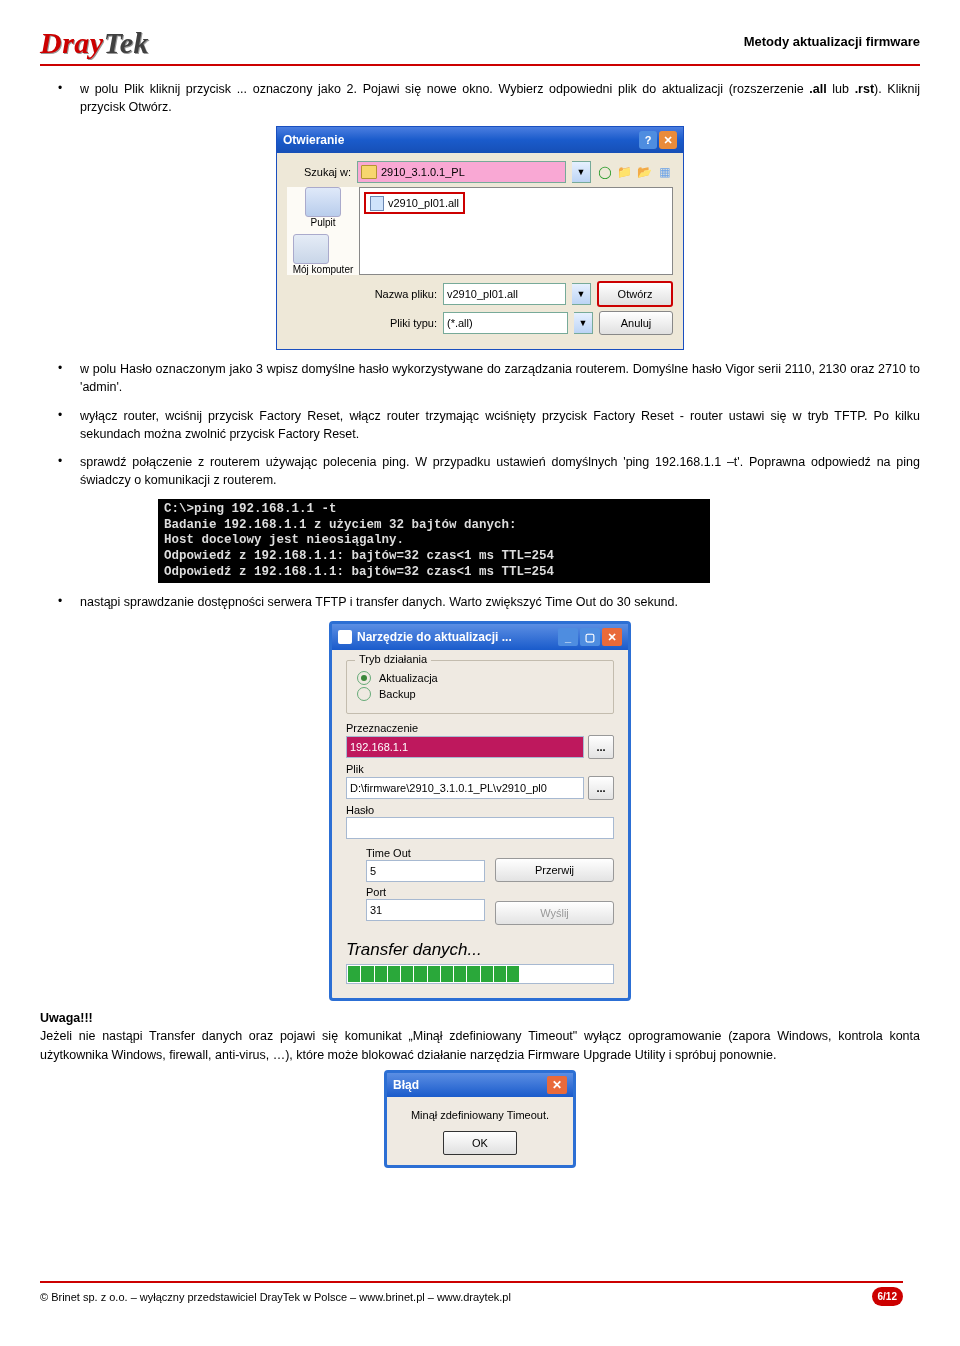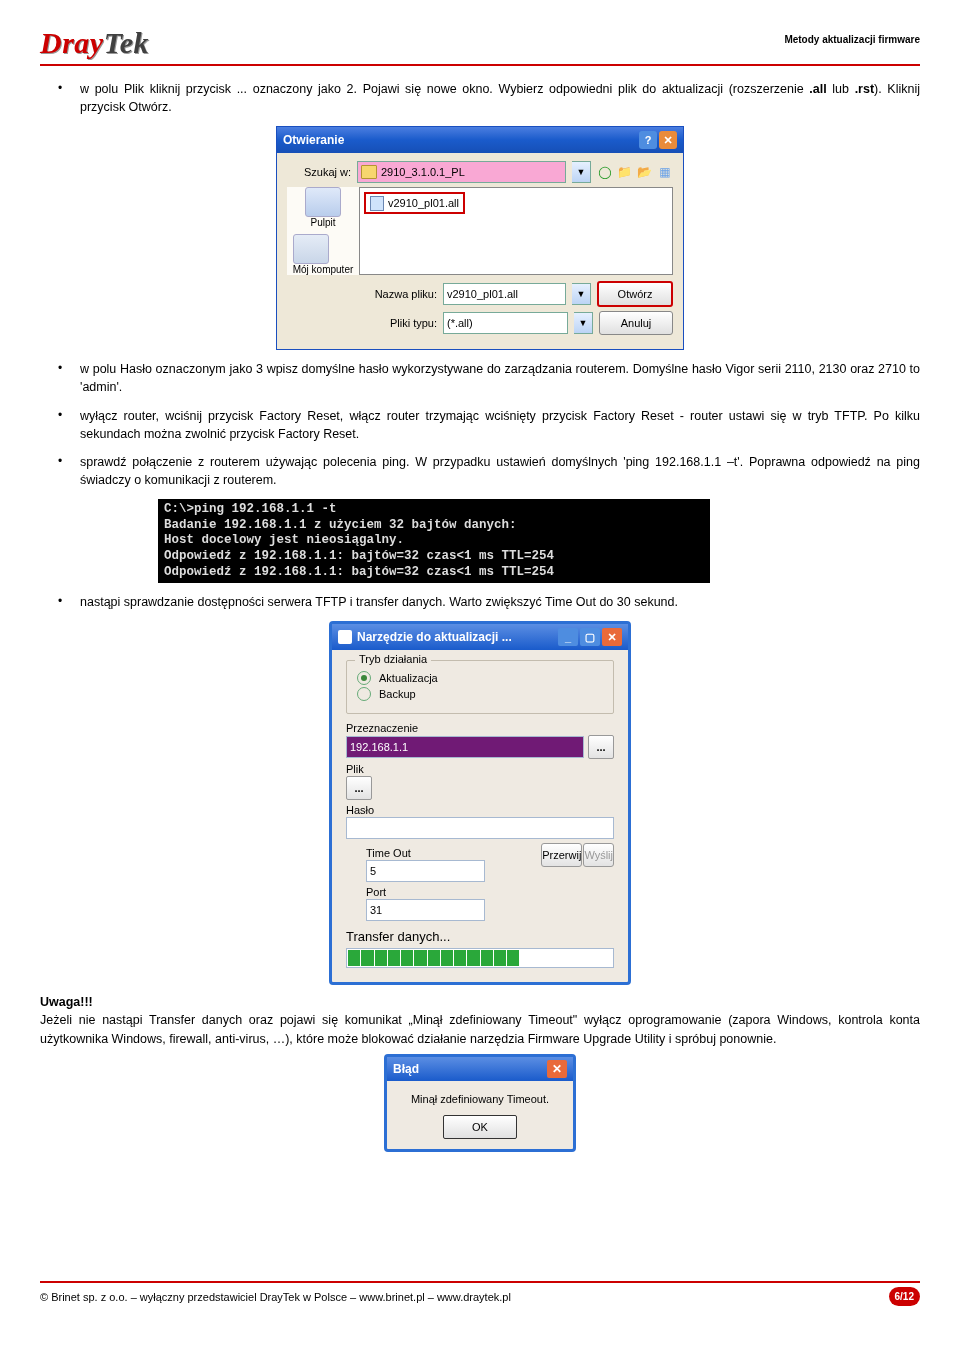--- a/index.html
+++ b/index.html
@@ -27,21 +27,21 @@
     font-family: Georgia, 'Times New Roman', serif;
     font-size: 30px;
     font-weight: bold;
     font-style: italic;
     color: #c00;
     text-shadow: 1px 1px 0 #999, -1px -1px 0 #fff;
     letter-spacing: 0.5px;
   }
   .logo .t-part { color: #404040; }
   .header-sub {
-    font-size: 10px;
+    font-size: 13px;
     font-weight: bold;
     color: #000;
     margin-top: 8px;
   }
   ul.bul {
     list-style: none;
     padding: 0 0 0 40px;
     margin: 4px 0;
   }
   ul.bul > li {
@@ -149,21 +149,21 @@
   .tool-body{padding:10px 14px 14px 14px;}
   .grp{border:1px solid #c3bcae;border-radius:2px;padding:8px 10px 10px;margin-bottom:8px;position:relative;}
   .grp .cap{position:absolute;top:-8px;left:8px;background:#efeae2;padding:0 4px;font-size:11px;}
   .radio{display:flex;align-items:center;gap:8px;margin:2px 0;}
   .radio .r{width:12px;height:12px;border:1px solid #6a7;border-radius:50%;display:inline-flex;align-items:center;justify-content:center;}
   .radio .r.sel::after{content:"";width:6px;height:6px;background:#3b873b;border-radius:50%;}
   .fld{margin:4px 0;}
   .fld label{display:block;margin-bottom:1px;font-size:11px;}
   .fld .inrow{display:flex;gap:4px;align-items:center;}
   .in{background:#fff;border:1px solid #a7b9d1;height:20px;flex:1;padding:0 3px;font-size:11px;display:flex;align-items:center;}
-  .in.sel-hl{background:#701a75;color:#fff;}
+  .in.sel-hl{background:#be185d;color:#fff;}
   .sqbtn{width:24px;height:22px;border:1px solid #999;border-radius:2px;background:linear-gradient(#fff,#e3e3e3);display:flex;align-items:center;justify-content:center;font-weight:bold;}
   .two-col{display:flex;gap:10px;}
   .two-col .col{flex:1;}
   .big-btn{height:22px;border:1px solid #999;border-radius:3px;background:linear-gradient(#fff,#e3e3e3);display:flex;align-items:center;justify-content:center;font-size:11px;}
   .big-btn.dis{color:#999;}
   .prog{margin-top:4px;height:16px;border:1px solid #a7b9d1;background:#fff;padding:1px;display:flex;gap:1px;}
   .prog span{flex:1;background:#2aa83a;}
   .prog span.empty{background:transparent;}
 
   
@@ -179,21 +179,21 @@
   }
   .err-title{background:linear-gradient(#5b8ee3,#1a5bcb);color:#fff;font-weight:bold;font-size:12px;padding:3px 6px;display:flex;justify-content:space-between;align-items:center;}
   .err-title .wclose{width:20px;height:18px;background:#e96a3a;border-radius:2px;display:flex;align-items:center;justify-content:center;font-weight:bold;}
   .err-body{padding:12px 8px 10px;}
   .err-body .msg{margin-bottom:10px;}
   .ok-btn{width:72px;height:22px;border:1px solid #333;border-radius:2px;background:linear-gradient(#fff,#e0e0e0);margin:0 auto;display:flex;align-items:center;justify-content:center;}
 
   .footer{
     position:absolute;
     bottom:20px;
-    left:40px; right:40px;
+    left:40px; right:57px;
     border-top:2px solid #c00;
     padding-top:4px;
     display:flex;
     justify-content:space-between;
     align-items:center;
     font-size:11px;
   }
   .page-pill{
     background:#c00;color:#fff;font-weight:bold;border-radius:10px;
     padding:4px 6px;font-size:10px;
@@ -334,20 +334,23 @@
               <span>192.168.1.1</span>
             </div>
           <div class="sqbtn">
               <span>...</span>
             </div>
         </div>
       </div>
       <div class="fld">
         <label>Plik</label>
         <div class="inrow">
+          <div class="in">
+              <span>D:\firmware\2910_3.1.0.1_PL\v2910_pl0</span>
+            </div>
           <div class="sqbtn">
               <span>...</span>
             </div>
         </div>
       </div>
       <div class="fld">
         <label>Hasło</label>
         <div class="in">
             <span></span>
           </div>
@@ -361,31 +364,31 @@
                 <span>5</span>
               </div>
           </div>
           <div class="fld">
             <label>Port</label>
             <div class="in">
                 <span>31</span>
               </div>
           </div>
         </div>
-        <div class="col" style="display:flex;flex-direction:row;justify-content:flex-end;gap:1px;">
+        <div class="col" style="display:flex;flex-direction:column;justify-content:flex-end;gap:19px;">
           <div class="big-btn">
               <span>Przerwij</span>
             </div>
           <div class="big-btn dis">
               <span>Wyślij</span>
             </div>
         </div>
       </div>
 
-      <div style="margin-top:4px;font-size:13px;">Transfer danych...</div>
+      <div style="margin-top:15px;font-size:17px;font-style:italic;">Transfer danych...</div>
       <div class="prog">
         <span></span>
           <span></span>
           <span></span>
           <span></span>
           <span></span>
           <span></span>
           <span></span>
           <span></span>
           <span></span>

